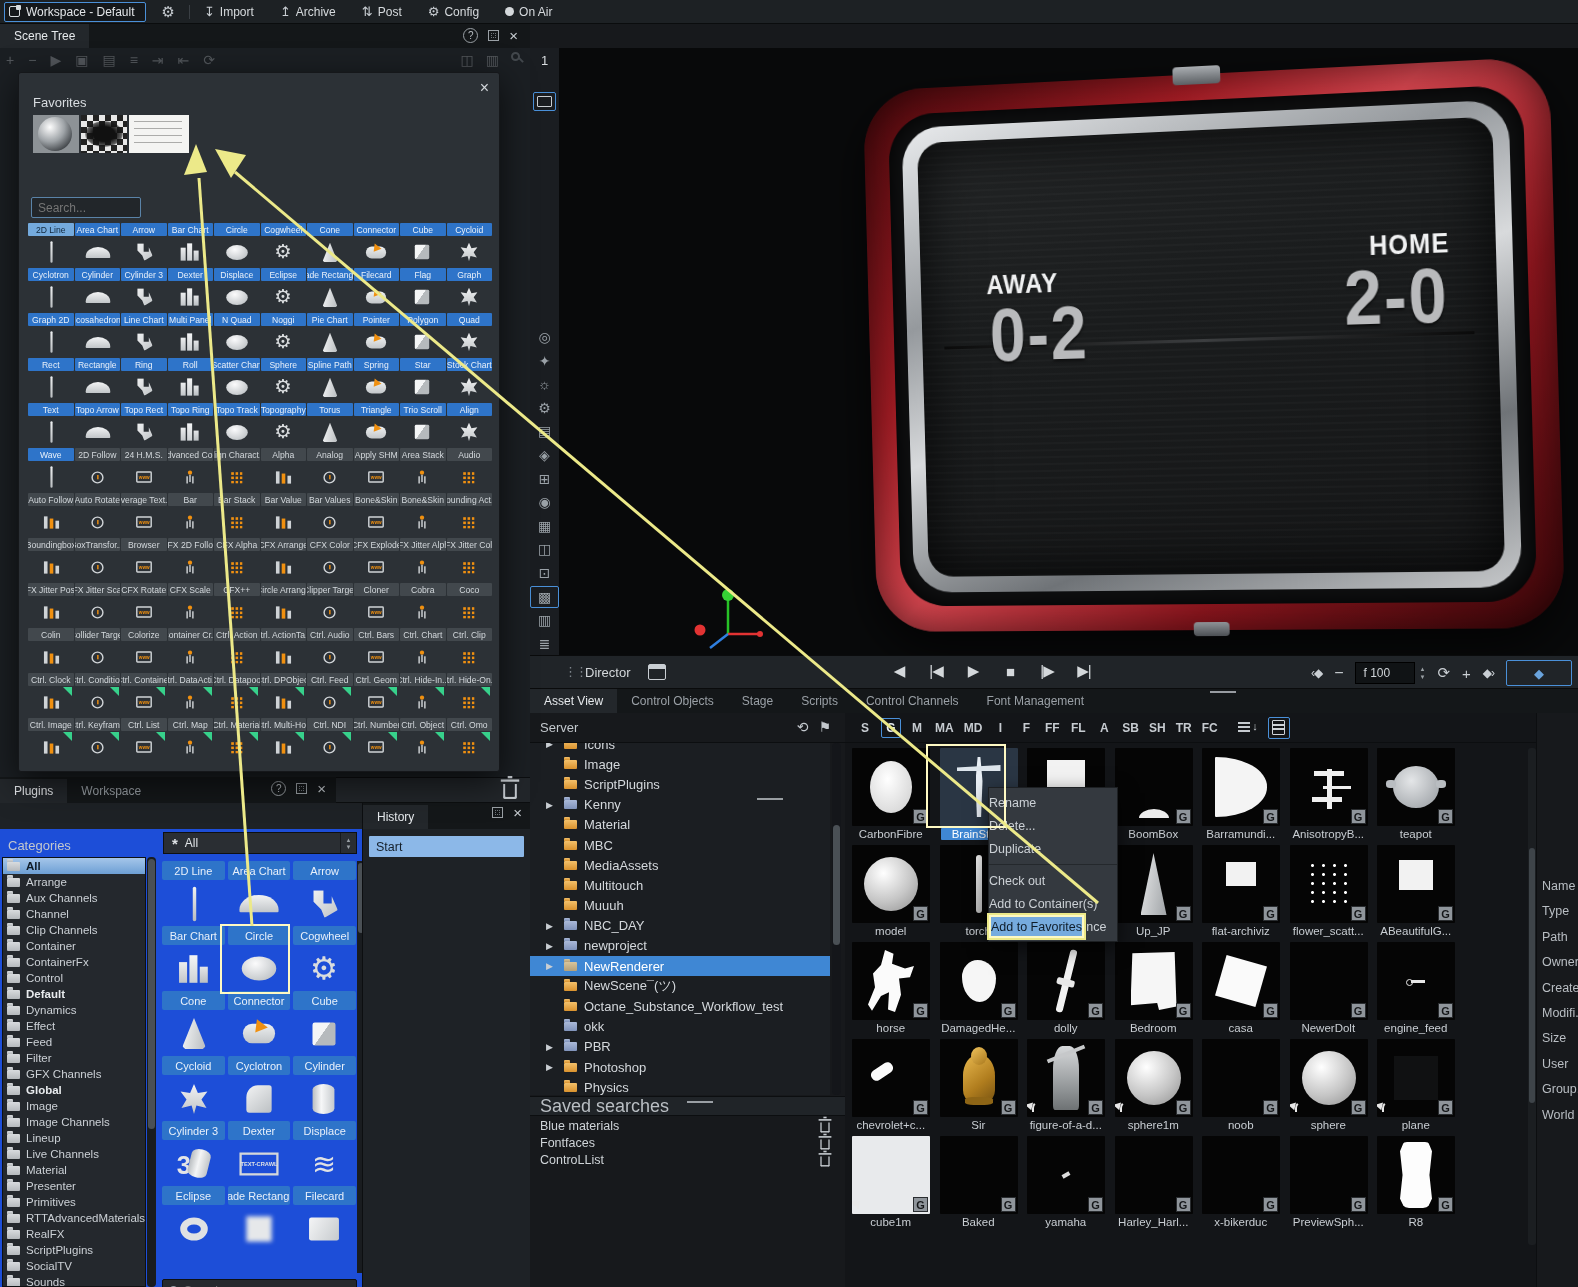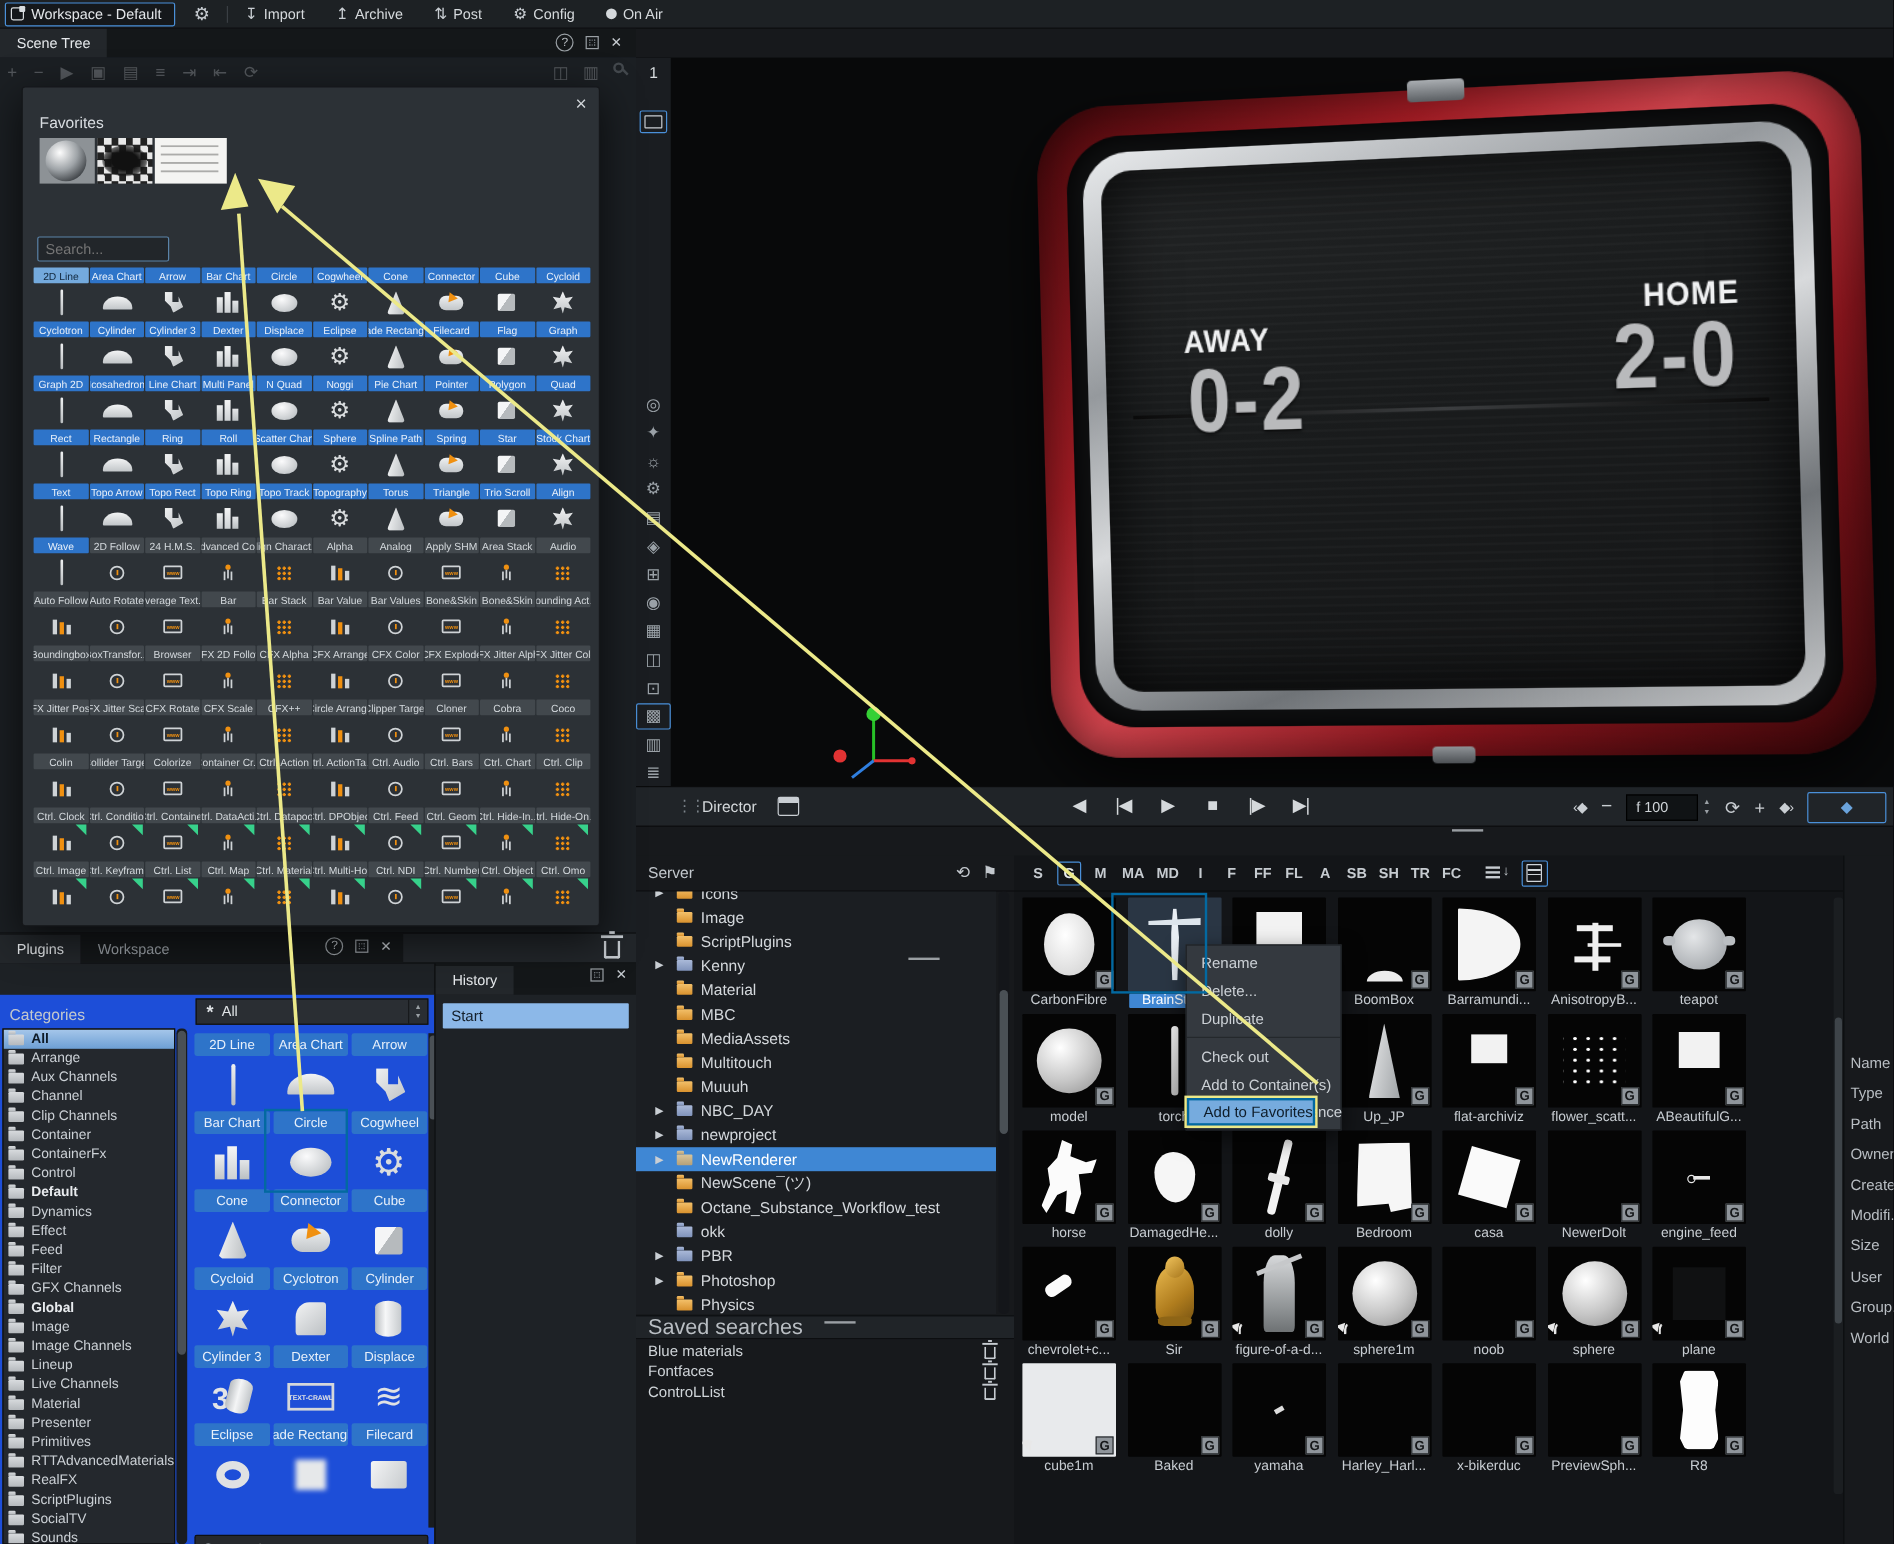--- a/index.html
+++ b/index.html
@@ -289,26 +289,26 @@
   #status-div{width:1px;height:22px;background:#3a3f44;margin:0 8px 0 12px}
   .i-clip{width:13px;height:15px;border:1.5px solid #c6cbd0;border-radius:2px;position:relative;margin-right:12px}
   .i-clip::before{content:'';position:absolute;left:2px;top:-4px;width:5px;height:4px;border:1.5px solid #c6cbd0;border-bottom:none;border-radius:2px 2px 0 0}
 
   
   #asset-sidebar{position:absolute;left:1006px;top:689px;width:42px;height:574px;background:#17191c;border-left:1px solid #0c0e10}
   .sb-field{position:absolute;left:5px;color:#b9bec3;font-size:12.5px;white-space:nowrap}
 
   
   #ctx-menu{position:absolute;left:988px;top:787px;width:130px;background:#34393f;border:1px solid #1d2023;box-shadow:0 6px 18px rgba(0,0,0,.6);z-index:40;padding:3px 0}
-  .ctx-item{height:23px;display:flex;align-items:center;padding-left:12px;color:#ccd1d6;font-size:12.5px;white-space:nowrap}
+  .ctx-item{height:23px;display:flex;align-items:center;color:#ccd1d6;font-size:12.5px;white-space:nowrap}
   .ctx-item.hl{background:#76abde;color:#0f1d2a;outline:2px solid #ece989}
   .ctx-sep{height:1px;background:#24282c;margin:4px 0}
 
   
-  .hl{position:absolute;border:2px solid #0369a1;z-index:45;pointer-events:none}
+  .hl{position:absolute;border:2px solid #fef9c3;z-index:45;pointer-events:none}
   #overlay{position:absolute;left:0;top:0;z-index:50;pointer-events:none}
   .handle{position:absolute;width:26px;height:2px;background:#b9bec3;opacity:.8}
 </style>
 </head>
 <body>
 
 <div id="app">
 
   <header id="topbar">
     <div id="ws-btn">
@@ -1250,20 +1250,28 @@
             <span>▲</span>
             <span>▼</span>
           </span>
         <span style="font-size:15px">⟳</span>
         <span style="font-size:15px">+</span>
         <span class="kf">◆›</span>
         <span id="kf-live">◆</span>
       </div>
     </div>
 
+    <div id="asset-tabbar" class="tabbar">
+        <div class="tab active">Asset View</div>
+        <div class="tab">Control Objects</div>
+        <div class="tab">Stage</div>
+        <div class="tab">Scripts</div>
+        <div class="tab">Control Channels</div>
+        <div class="tab">Font Management</div>
+      </div>
 
     <div id="asset-left">
       <div id="server-row">
         <span>Server</span>
         <span id="server-icons">
           <span>⟲</span>
           <span>⚑</span>
         </span>
       </div>
       <div id="tree">

